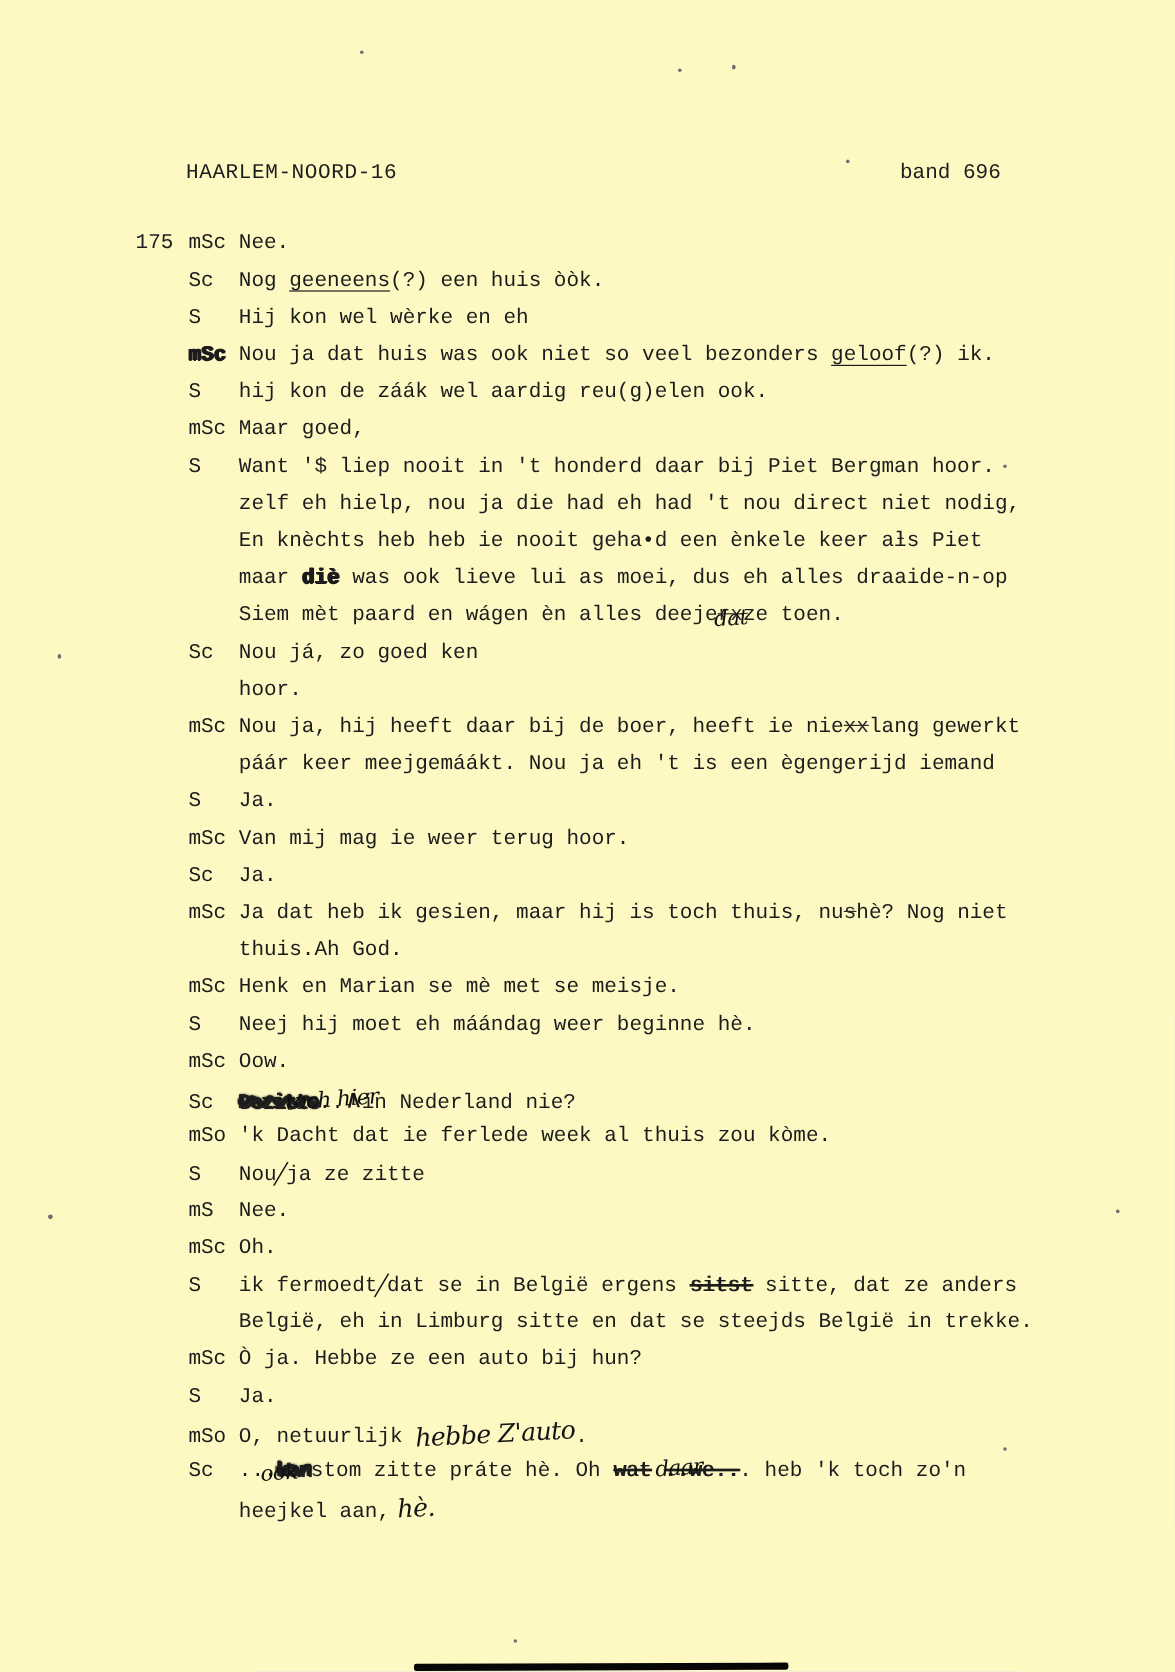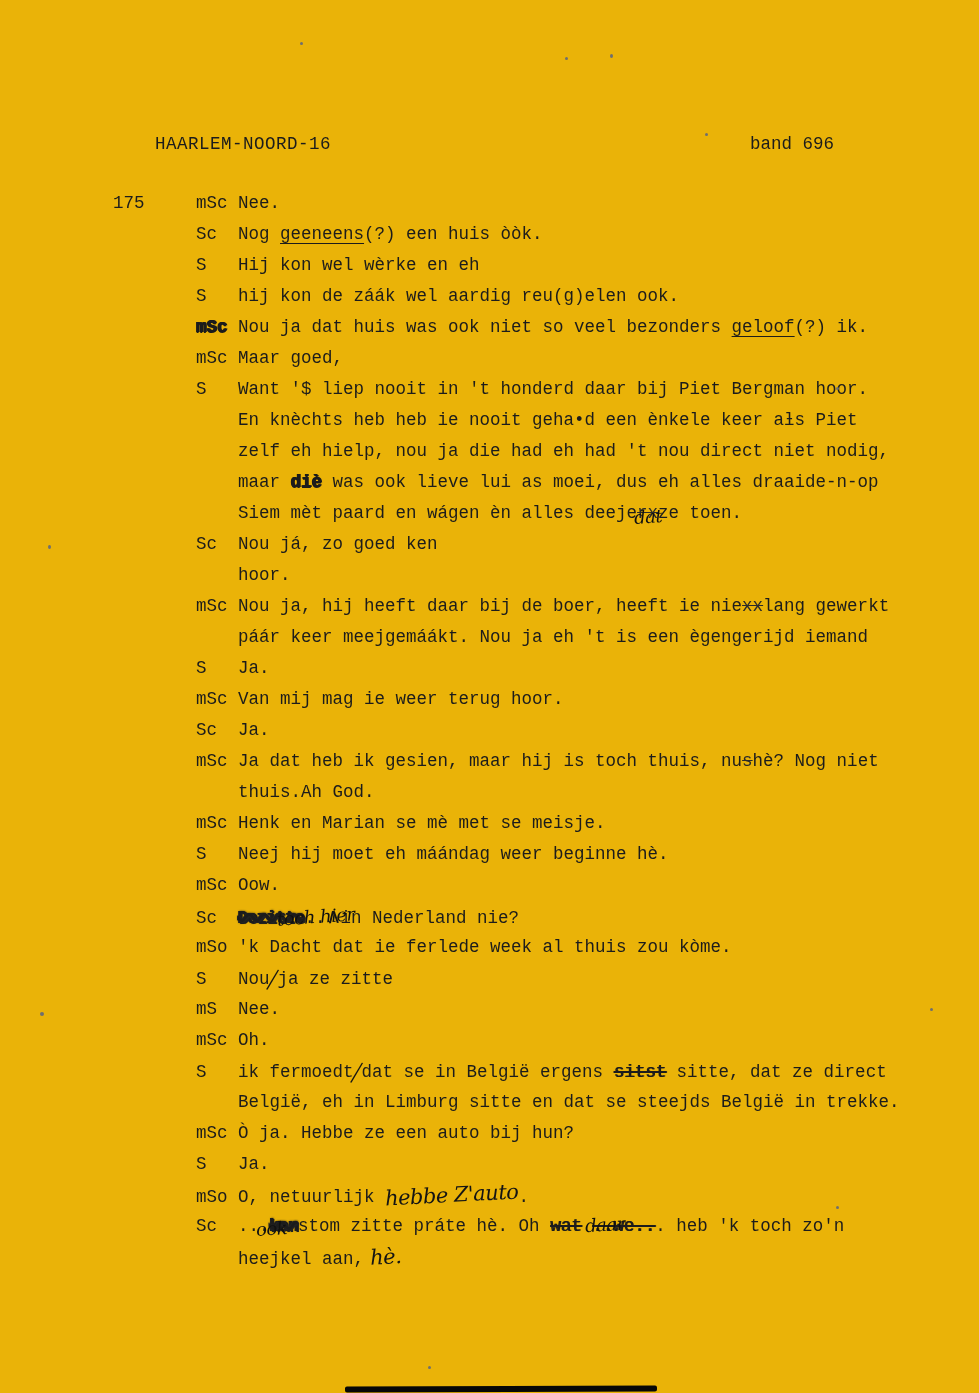--- a/index.html
+++ b/index.html
@@ -1,31 +1,31 @@
 <!DOCTYPE html>
 <html><head>
 <meta charset="utf-8">
 <style>
   html,body{margin:0;padding:0;background:#e8e8e8;}
   .page{
     position:relative;
     width:979px;height:1393px;
     margin:0 auto;
-    background:#eab308;
+    background:#fef9c3;
     font-family:"Liberation Mono","DejaVu Sans Mono",monospace;
     font-size:17.5px;
     color:#1c1c1c;
     overflow:hidden;
   }
   .hdr-left{position:absolute;left:155px;top:134px;letter-spacing:0.5px;}
   .hdr-right{position:absolute;left:750px;top:134px;}
   .transcript{position:absolute;left:113px;top:188px;}
   .row{white-space:pre;height:31px;line-height:31px;}
   .num{display:inline-block;width:44px;}
-  .spk{display:inline-block;width:42px;margin-left:39px;}
+  .spk{display:inline-block;width:42px;}
   .txt{white-space:pre;}
   .seg-n{}
   .seg-u{text-decoration:underline;text-underline-offset:4px;}
   .seg-s{text-decoration:line-through;color:#2a2a2a;}
   .seg-sb{text-decoration:line-through;text-decoration-thickness:2px;font-weight:normal;text-shadow:0.8px 0 #1c1c1c;}
   .seg-sw{
     font-weight:bold;
     text-decoration:line-through;
     text-decoration-style:wavy;
     text-decoration-thickness:3px;
@@ -56,46 +56,46 @@
 
 <div class="page">
 
   <div class="hdr-left">HAARLEM-NOORD-16</div>
   <div class="hdr-right">band 696</div>
 
   <div class="transcript">
       <div class="row"><span class="num">175</span><span class="spk">mSc</span><span class="txt"><span class="seg-n">Nee.</span></span></div>
       <div class="row"><span class="num"></span><span class="spk">Sc</span><span class="txt"><span class="seg-n">Nog </span><span class="seg-u">geeneens</span><span class="seg-n">(?) een huis òòk.</span></span></div>
       <div class="row"><span class="num"></span><span class="spk">S</span><span class="txt"><span class="seg-n">Hij kon wel wèrke en eh</span></span></div>
+      <div class="row"><span class="num"></span><span class="spk seg-ovr">mSc</span><span class="txt"><span class="seg-n">Nou ja dat huis was ook niet so veel bezonders </span><span class="seg-u">geloof</span><span class="seg-n">(?) ik.</span></span></div>
       <div class="row"><span class="num"></span><span class="spk">S</span><span class="txt"><span class="seg-n">hij kon de záák wel aardig reu(g)elen ook.</span></span></div>
-      <div class="row"><span class="num"></span><span class="spk seg-ovr">mSc</span><span class="txt"><span class="seg-n">Nou ja dat huis was ook niet so veel bezonders </span><span class="seg-u">geloof</span><span class="seg-n">(?) ik.</span></span></div>
       <div class="row"><span class="num"></span><span class="spk">mSc</span><span class="txt"><span class="seg-n">Maar goed,</span></span></div>
       <div class="row"><span class="num"></span><span class="spk">S</span><span class="txt"><span class="seg-n">Want '$ liep nooit in 't honderd daar bij Piet Bergman hoor.</span></span></div>
+      <div class="row"><span class="num"></span><span class="spk"></span><span class="txt"><span class="seg-n">zelf eh hielp, nou ja die had eh had 't nou direct niet nodig,</span></span></div>
       <div class="row"><span class="num"></span><span class="spk"></span><span class="txt"><span class="seg-n">En knèchts heb heb ie nooit geha•d een ènkele keer aƚs Piet</span></span></div>
-      <div class="row"><span class="num"></span><span class="spk"></span><span class="txt"><span class="seg-n">zelf eh hielp, nou ja die had eh had 't nou direct niet nodig,</span></span></div>
       <div class="row"><span class="num"></span><span class="spk"></span><span class="txt"><span class="seg-n">maar </span><span class="seg-ovr">diè</span><span class="seg-n"> was ook lieve lui as moei, dus eh alles draaide-n-op</span></span></div>
       <div class="row"><span class="num"></span><span class="spk"></span><span class="txt"><span class="seg-n">Siem mèt paard en wágen èn alles deeje</span><span class="seg-s">rx</span><span class="seg-n">ze</span><span class="seg-ha"><span class="seg-ha-word" style="left: -45px; top: -17px;">dat</span></span><span class="seg-n"> toen.</span></span></div>
       <div class="row"><span class="num"></span><span class="spk">Sc</span><span class="txt"><span class="seg-n">Nou já, zo goed ken</span></span></div>
       <div class="row"><span class="num"></span><span class="spk"></span><span class="txt"><span class="seg-n">hoor.</span></span></div>
       <div class="row"><span class="num"></span><span class="spk">mSc</span><span class="txt"><span class="seg-n">Nou ja, hij heeft daar bij de boer, heeft ie nie</span><span class="seg-s">xx</span><span class="seg-n">lang gewerkt</span></span></div>
       <div class="row"><span class="num"></span><span class="spk"></span><span class="txt"><span class="seg-n">páár keer meejgemáákt. Nou ja eh 't is een ègengerijd iemand</span></span></div>
       <div class="row"><span class="num"></span><span class="spk">S</span><span class="txt"><span class="seg-n">Ja.</span></span></div>
       <div class="row"><span class="num"></span><span class="spk">mSc</span><span class="txt"><span class="seg-n">Van mij mag ie weer terug hoor.</span></span></div>
       <div class="row"><span class="num"></span><span class="spk">Sc</span><span class="txt"><span class="seg-n">Ja.</span></span></div>
       <div class="row"><span class="num"></span><span class="spk">mSc</span><span class="txt"><span class="seg-n">Ja dat heb ik gesien, maar hij is toch thuis, nu</span><span class="seg-s">s</span><span class="seg-n">hè? Nog niet</span></span></div>
       <div class="row"><span class="num"></span><span class="spk"></span><span class="txt"><span class="seg-n">thuis.Ah God.</span></span></div>
       <div class="row"><span class="num"></span><span class="spk">mSc</span><span class="txt"><span class="seg-n">Henk en Marian se mè met se meisje.</span></span></div>
       <div class="row"><span class="num"></span><span class="spk">S</span><span class="txt"><span class="seg-n">Neej hij moet eh máándag weer beginne hè.</span></span></div>
       <div class="row"><span class="num"></span><span class="spk">mSc</span><span class="txt"><span class="seg-n">Oow.</span></span></div>
       <div class="row"><span class="num"></span><span class="spk">Sc</span><span class="txt"><span class="seg-sw">Dezitte</span><span class="seg-ha"><span class="seg-ha-word" style="left: -28px; top: -22px;">toch hier</span></span><span class="seg-n">..</span><span class="seg-h">∧</span><span class="seg-n">in Nederland nie?</span></span></div>
       <div class="row"><span class="num"></span><span class="spk">mSo</span><span class="txt"><span class="seg-n">'k Dacht dat ie ferlede week al thuis zou kòme.</span></span></div>
       <div class="row"><span class="num"></span><span class="spk">S</span><span class="txt"><span class="seg-n">Nou</span><span class="seg-hs">/</span><span class="seg-n">ja ze zitte</span></span></div>
       <div class="row"><span class="num"></span><span class="spk">mS</span><span class="txt"><span class="seg-n">Nee.</span></span></div>
       <div class="row"><span class="num"></span><span class="spk">mSc</span><span class="txt"><span class="seg-n">Oh.</span></span></div>
-      <div class="row"><span class="num"></span><span class="spk">S</span><span class="txt"><span class="seg-n">ik fermoedt</span><span class="seg-hs">/</span><span class="seg-n">dat se in België ergens </span><span class="seg-sb">sitst</span><span class="seg-n"> sitte, dat ze direct</span></span></div>
+      <div class="row"><span class="num"></span><span class="spk">S</span><span class="txt"><span class="seg-n">ik fermoedt</span><span class="seg-hs">/</span><span class="seg-n">dat se in België ergens </span><span class="seg-sb">sitst</span><span class="seg-n"> sitte, dat ze anders</span></span></div>
       <div class="row"><span class="num"></span><span class="spk"></span><span class="txt"><span class="seg-n">België, eh in Limburg sitte en dat se steejds België in trekke.</span></span></div>
       <div class="row"><span class="num"></span><span class="spk">mSc</span><span class="txt"><span class="seg-n">Ò ja. Hebbe ze een auto bij hun?</span></span></div>
       <div class="row"><span class="num"></span><span class="spk">S</span><span class="txt"><span class="seg-n">Ja.</span></span></div>
       <div class="row"><span class="num"></span><span class="spk">mSo</span><span class="txt"><span class="seg-n">O, netuurlijk </span><span class="seg-h">hebbe Z'auto</span><span class="seg-n">.</span></span></div>
       <div class="row"><span class="num"></span><span class="spk">Sc</span><span class="txt"><span class="seg-n">...</span><span class="seg-sw">kan</span><span class="seg-ha"><span class="seg-ha-word" style="left: -42px; top: -18px;">ook</span></span><span class="seg-n">stom zitte práte hè. Oh </span><span class="seg-sb">wat</span><span class="seg-n"> </span><span class="seg-sb">..we..</span><span class="seg-ha"><span class="seg-ha-word" style="left: -70px; top: -22px;">daar</span></span><span class="seg-n">. heb 'k toch zo'n</span></span></div>
       <div class="row"><span class="num"></span><span class="spk"></span><span class="txt"><span class="seg-n">heejkel aan,</span><span class="seg-h"> hè.</span></span></div>
     </div>
 
   <div class="bottom-bar"></div>
 

